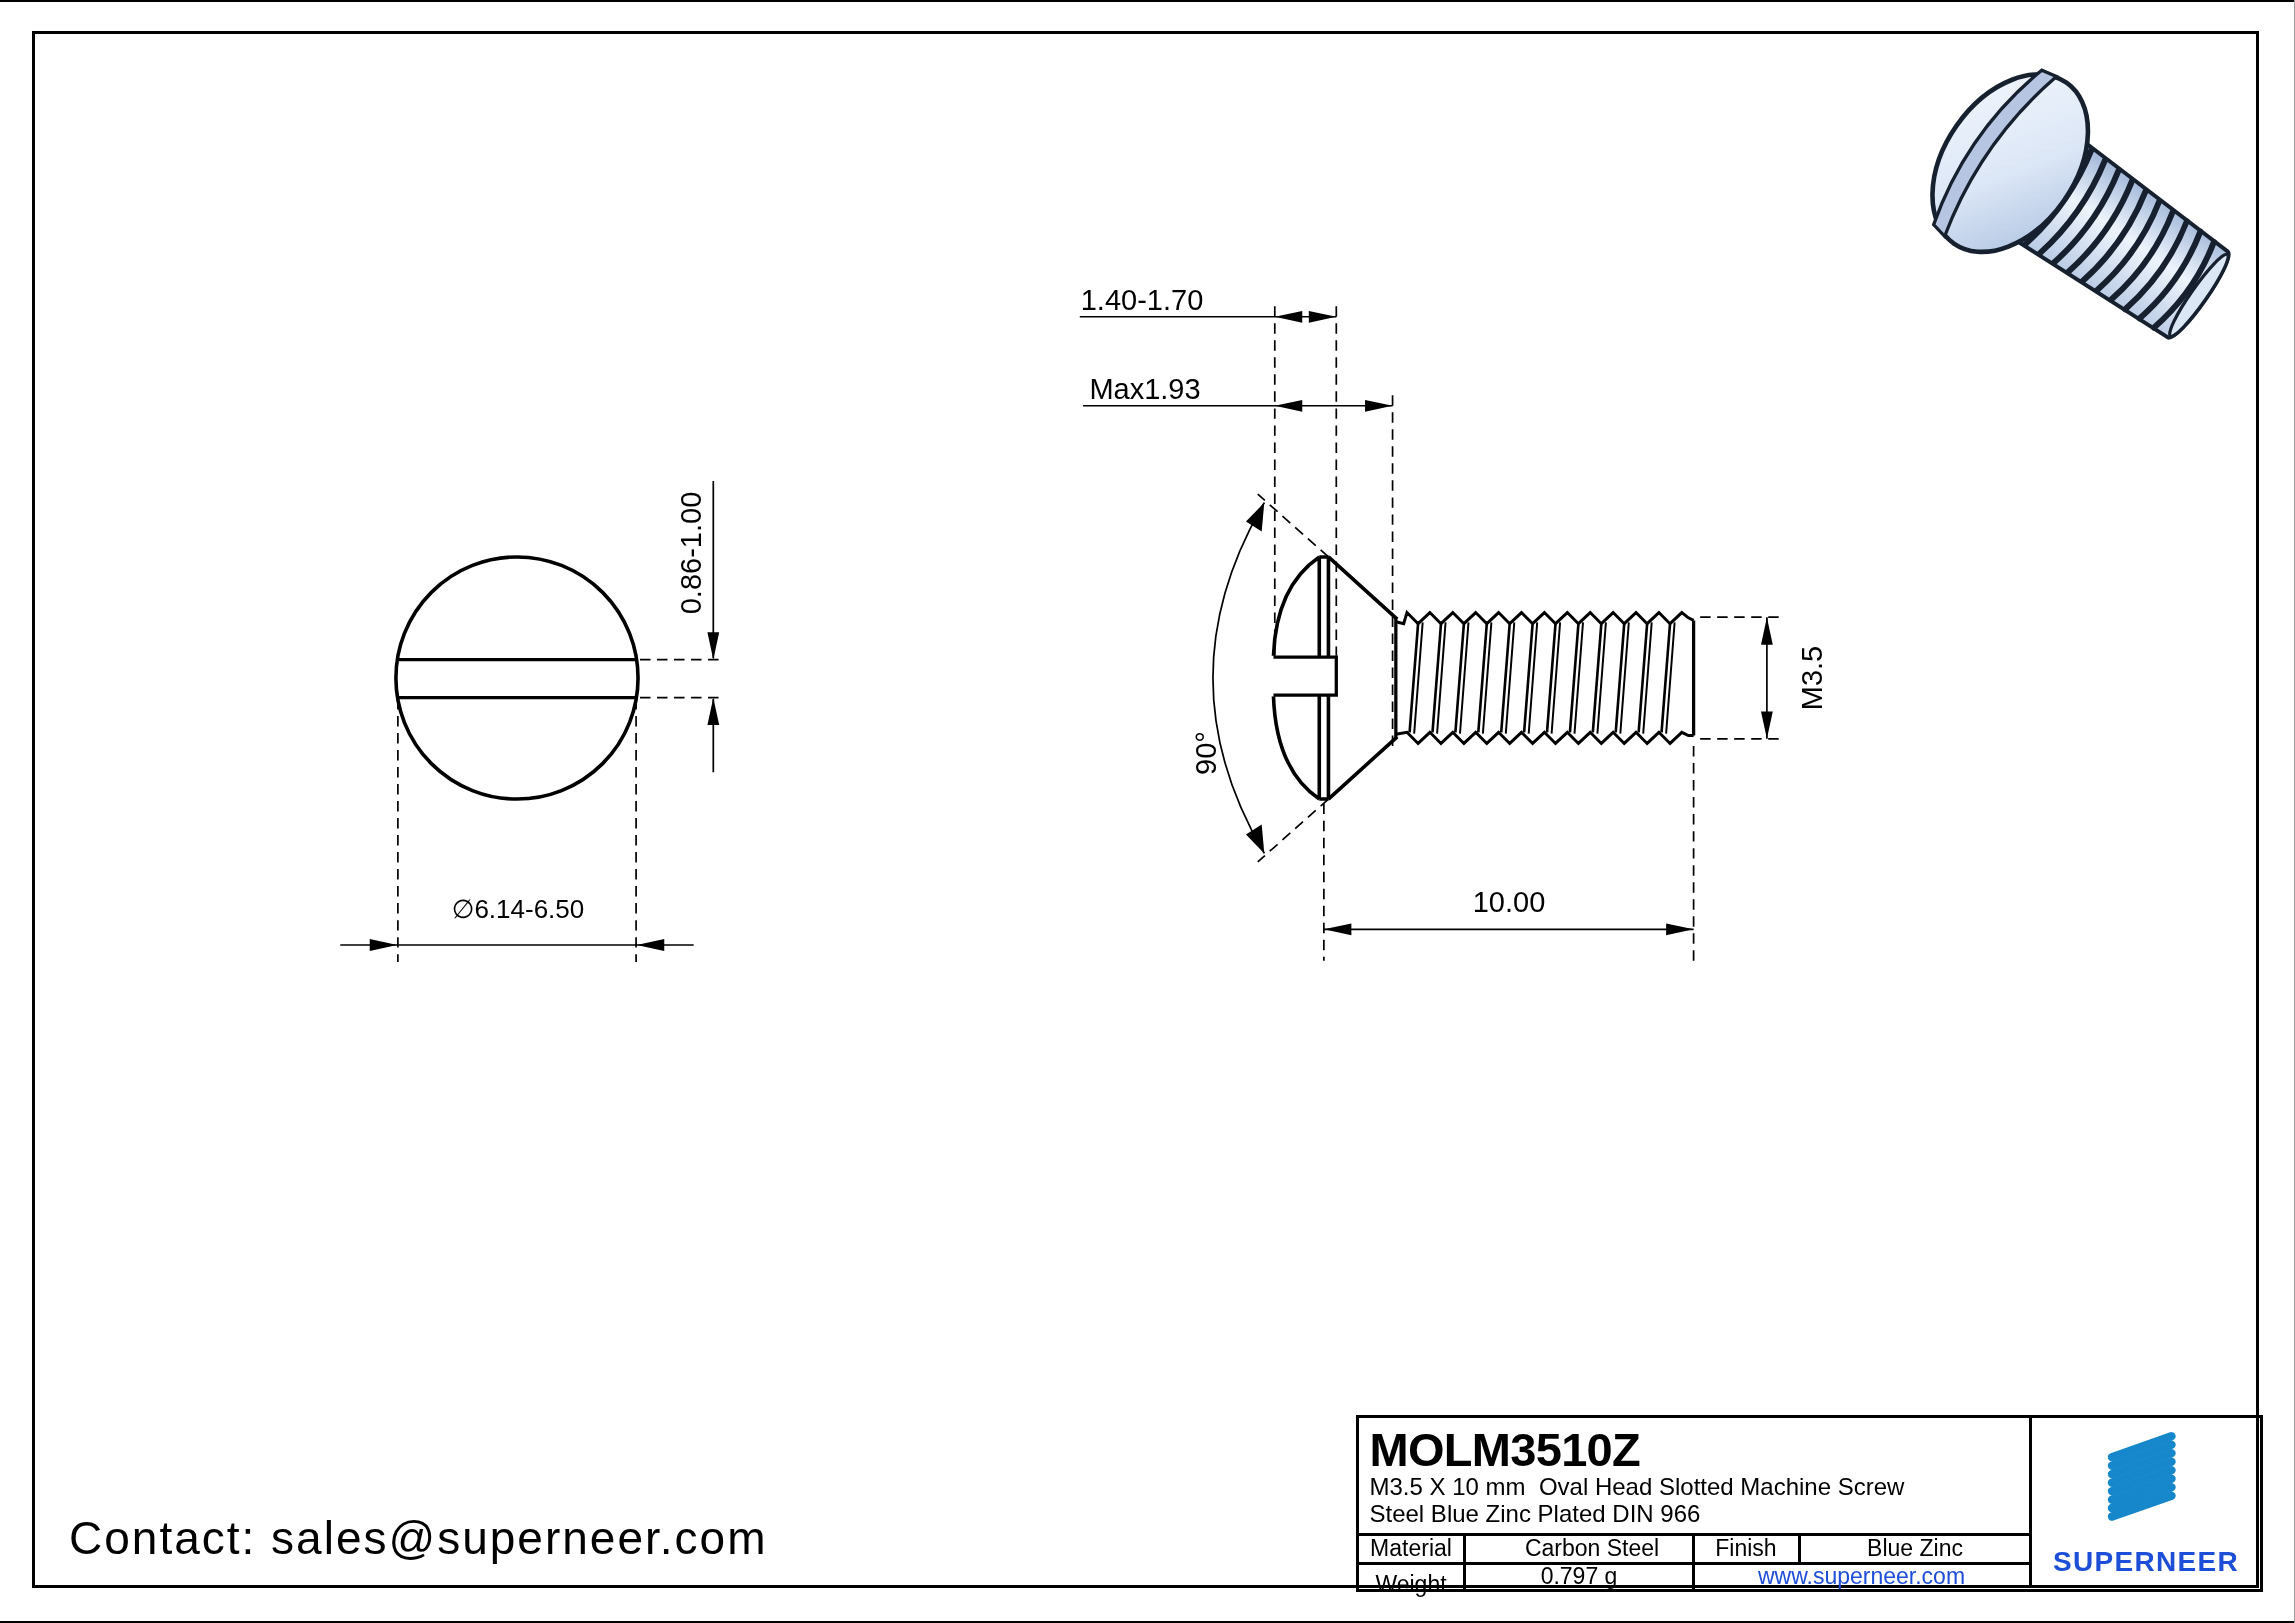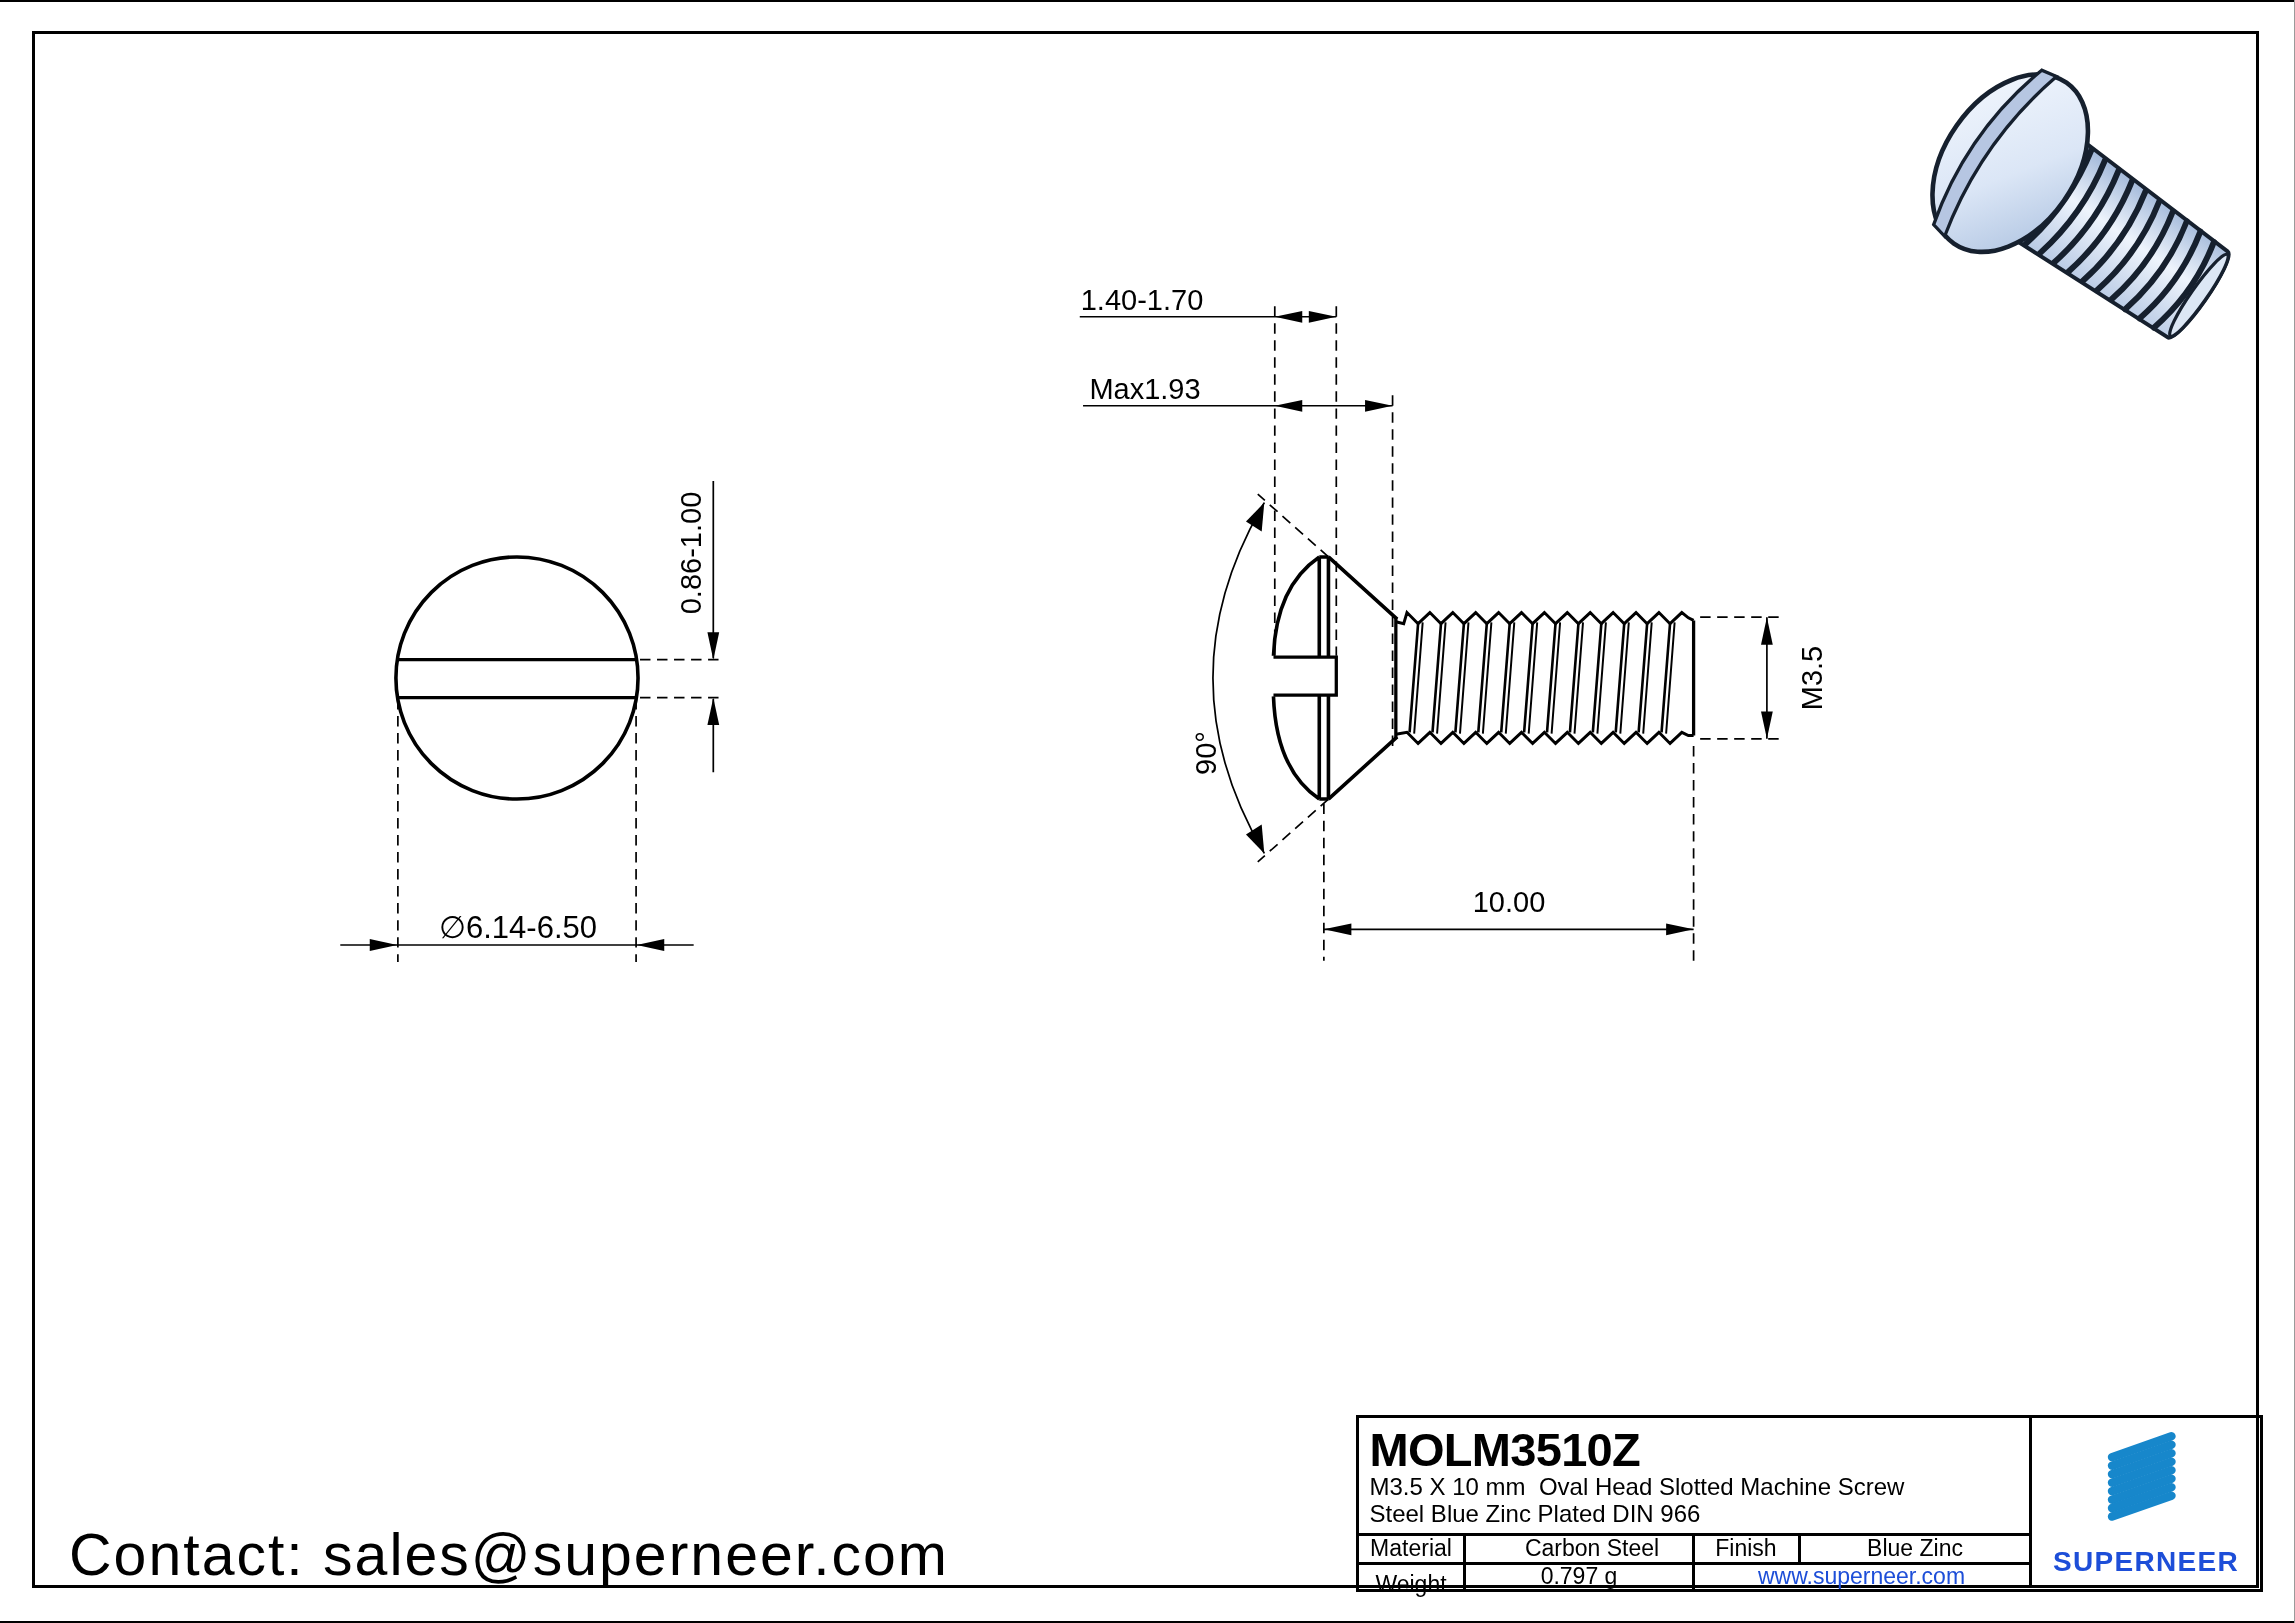--- a/index.html
+++ b/index.html
@@ -4,22 +4,22 @@
 <style>
   html,body{margin:0;padding:0;background:#fff;}
   #sheet{position:relative;width:2295px;height:1623px;background:#ffffff;overflow:hidden;
          font-family:"Liberation Sans",sans-serif;color:#000;}
   .hairline{position:absolute;background:#000;}
   #frame{position:absolute;left:32px;top:31px;width:2227px;height:1557px;
          border:3.9px solid #000;box-sizing:border-box;}
   svg.art{position:absolute;left:0;top:0;width:2295px;height:1623px;}
   .dim{position:absolute;font-size:29px;white-space:pre;transform:translate(-50%,-50%);}
   .dim.rot{transform:translate(-50%,-50%) rotate(-90deg);}
-  #contact{position:absolute;left:69px;top:1511px;font-size:59px;letter-spacing:2px;
-           white-space:pre;margin-top:10px;}
+  #contact{position:absolute;left:69px;top:1511px;font-size:46px;letter-spacing:2px;
+           white-space:pre;}
   
   #tblock{position:absolute;left:1356px;top:1415px;width:907px;height:177px;
           border:3.3px solid #000;box-sizing:border-box;}
   #tblock .ln{position:absolute;background:#000;}
   .tb-text{position:absolute;white-space:pre;}
   #tb-part{left:10.5px;top:3.9px;font-size:47px;font-weight:bold;letter-spacing:-0.7px;}
   #tb-desc1{left:10.5px;top:55px;font-size:24px;}
   #tb-desc2{left:10.5px;top:82px;font-size:24px;}
   .cell{position:absolute;display:flex;align-items:center;justify-content:center;
         font-size:23px;}
@@ -133,21 +133,21 @@
       <path d="M-28,-149 Q-66,0 -28,149 L-52,144 Q-92,0 -52,-144 Z" fill="#b6c6e2" stroke="#16202e" stroke-width="5"></path>
     </g>
   </svg>
 
   <div class="dim" style="left:1142px;top:300px;">1.40-1.70</div>
   <div class="dim" style="left:1145px;top:389px;">Max1.93</div>
   <div class="dim rot" style="left:1206px;top:753px;">90°</div>
   <div class="dim rot" style="left:1812px;top:678px;">M3.5</div>
   <div class="dim" style="left:1509px;top:902px;">10.00</div>
   <div class="dim rot" style="left:691px;top:553px;">0.86-1.00</div>
-  <div class="dim" style="left:518px;top:909px;font-size:31px;margin-top:18px;">∅6.14-6.50</div>
+  <div class="dim" style="left:518px;top:909px;font-size:26px;">∅6.14-6.50</div>
 
   <div id="contact">Contact: sales@superneer.com</div>
 
   <div id="tblock">
 
     <div class="ln" style="left:670px;top:0;width:2.6px;height:170px;"></div>
     <div class="ln" style="left:0;top:115px;width:673px;height:2.6px;"></div>
     <div class="ln" style="left:0;top:144px;width:673px;height:2.6px;"></div>
     <div class="ln" style="left:104px;top:115px;width:2.6px;height:56px;"></div>
     <div class="ln" style="left:333px;top:115px;width:2.6px;height:56px;"></div>

